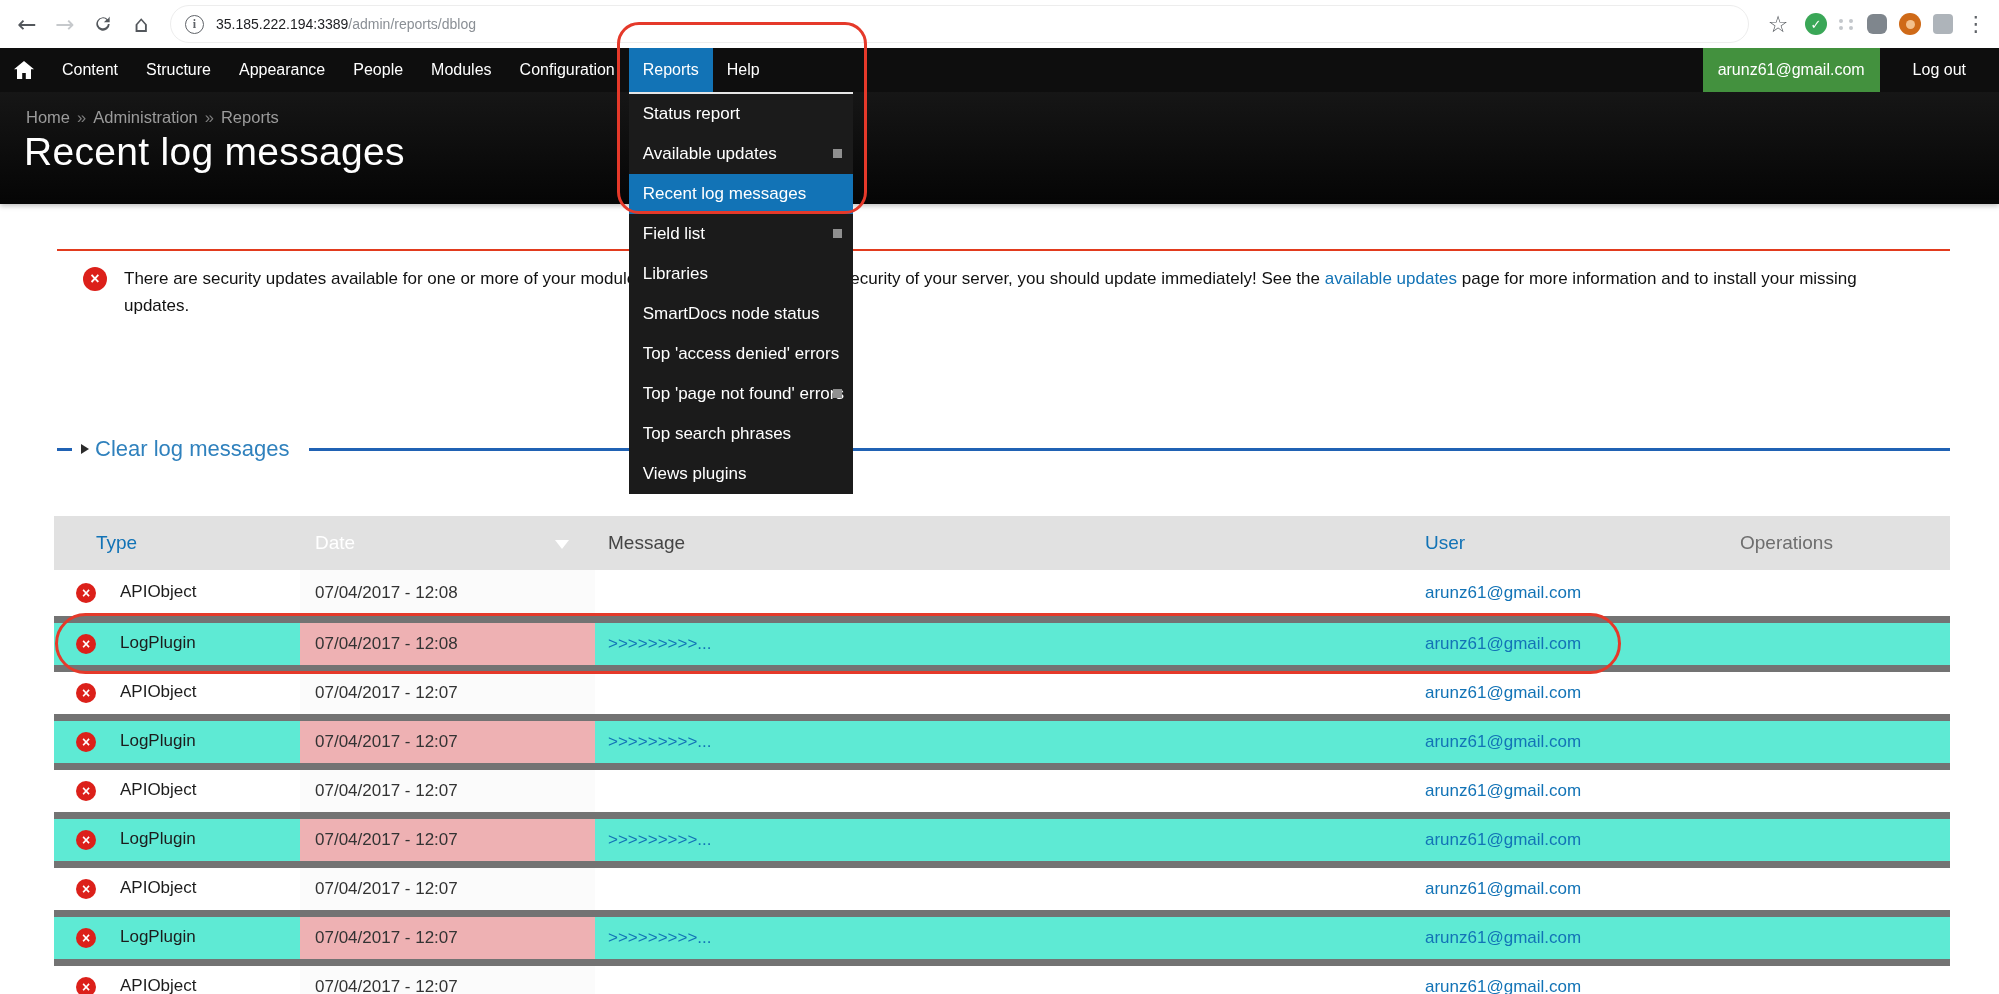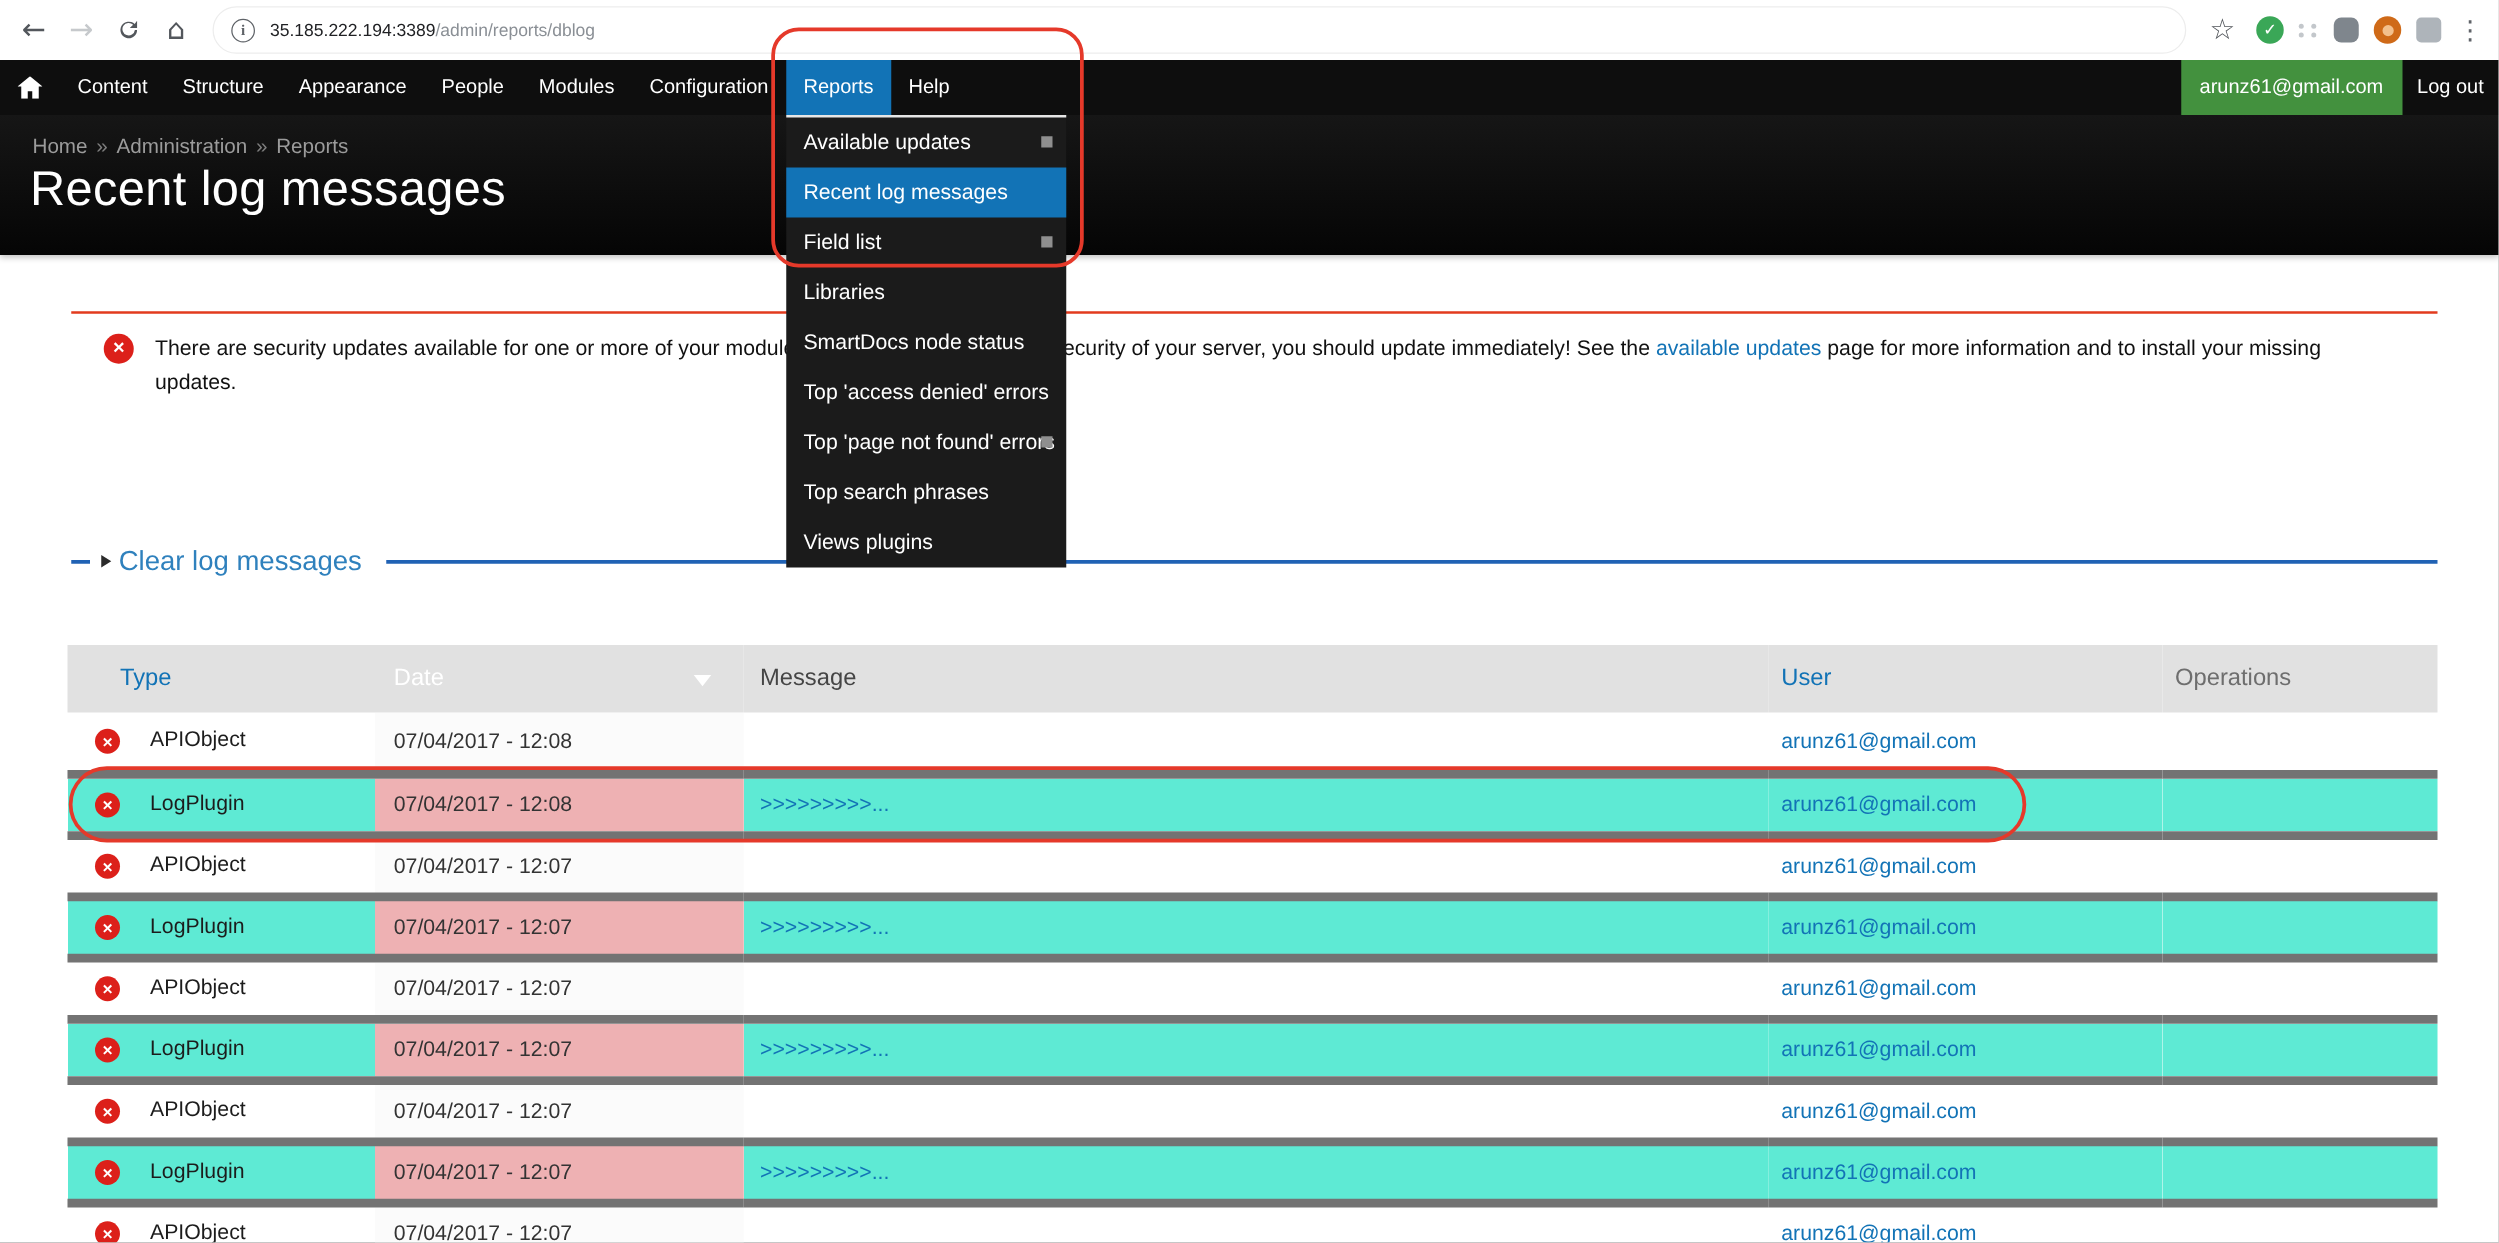--- a/index.html
+++ b/index.html
@@ -32,21 +32,21 @@
   .ext-square{width:20px;height:20px;border-radius:4px;background:#aeb4ba;display:flex;align-items:center;justify-content:center}
   .kebab{font-size:21px;color:#5f6368;width:30px;text-align:center;font-family:"DejaVu Sans",sans-serif}
 
   
   .admin-toolbar{position:absolute;top:48px;left:0;right:0;height:44px;background:#0e0e0e;
                  display:flex;color:#fff;font-size:16px;z-index:40}
   .tb-item{display:flex;align-items:center;padding:0 14px;white-space:nowrap;cursor:default}
   .tb-item.active{background:#1273b6;position:relative}
   .tb-spacer{flex:1}
   .tb-account{background:#43913e;display:flex;align-items:center;padding:0 15px}
-  .tb-logout{display:flex;align-items:center;padding:0 12px}
+  .tb-logout{display:flex;align-items:center;padding:0 33px}
 
   
   .dropdown{position:absolute;top:44px;left:0;width:224px;background:#1b1b1b;border-top:2px solid #e6e6e6;
             z-index:100;font-size:17px}
   .dd-item{position:relative;padding:9px 14px;color:#fff;line-height:22px}
   .dd-item.active{background:#1273b6}
   .dd-badge{position:absolute;right:11px;top:15px;width:9px;height:9px;background:#8f8f8f}
 
   
   .page-header{position:absolute;top:92px;left:0;right:0;height:112px;
@@ -151,20 +151,21 @@
     <div class="tb-item">Structure</div>
     <div class="tb-item">Appearance</div>
     <div class="tb-item">People</div>
     <div class="tb-item">Modules</div>
     <div class="tb-item">Configuration</div>
 
     <div class="tb-item active">
       <span>Reports</span>
 
       <div class="dropdown">
+        <div class="dd-item"><span>Status report</span></div>
         <div class="dd-item"><span>Available updates</span><span class="dd-badge"></span></div>
         <div class="dd-item active"><span>Recent log messages</span></div>
         <div class="dd-item"><span>Field list</span><span class="dd-badge"></span></div>
         <div class="dd-item"><span>Libraries</span></div>
         <div class="dd-item"><span>SmartDocs node status</span></div>
         <div class="dd-item"><span>Top 'access denied' errors</span></div>
         <div class="dd-item"><span>Top 'page not found' errors</span><span class="dd-badge"></span></div>
         <div class="dd-item"><span>Top search phrases</span></div>
         <div class="dd-item"><span>Views plugins</span></div>
       </div>

